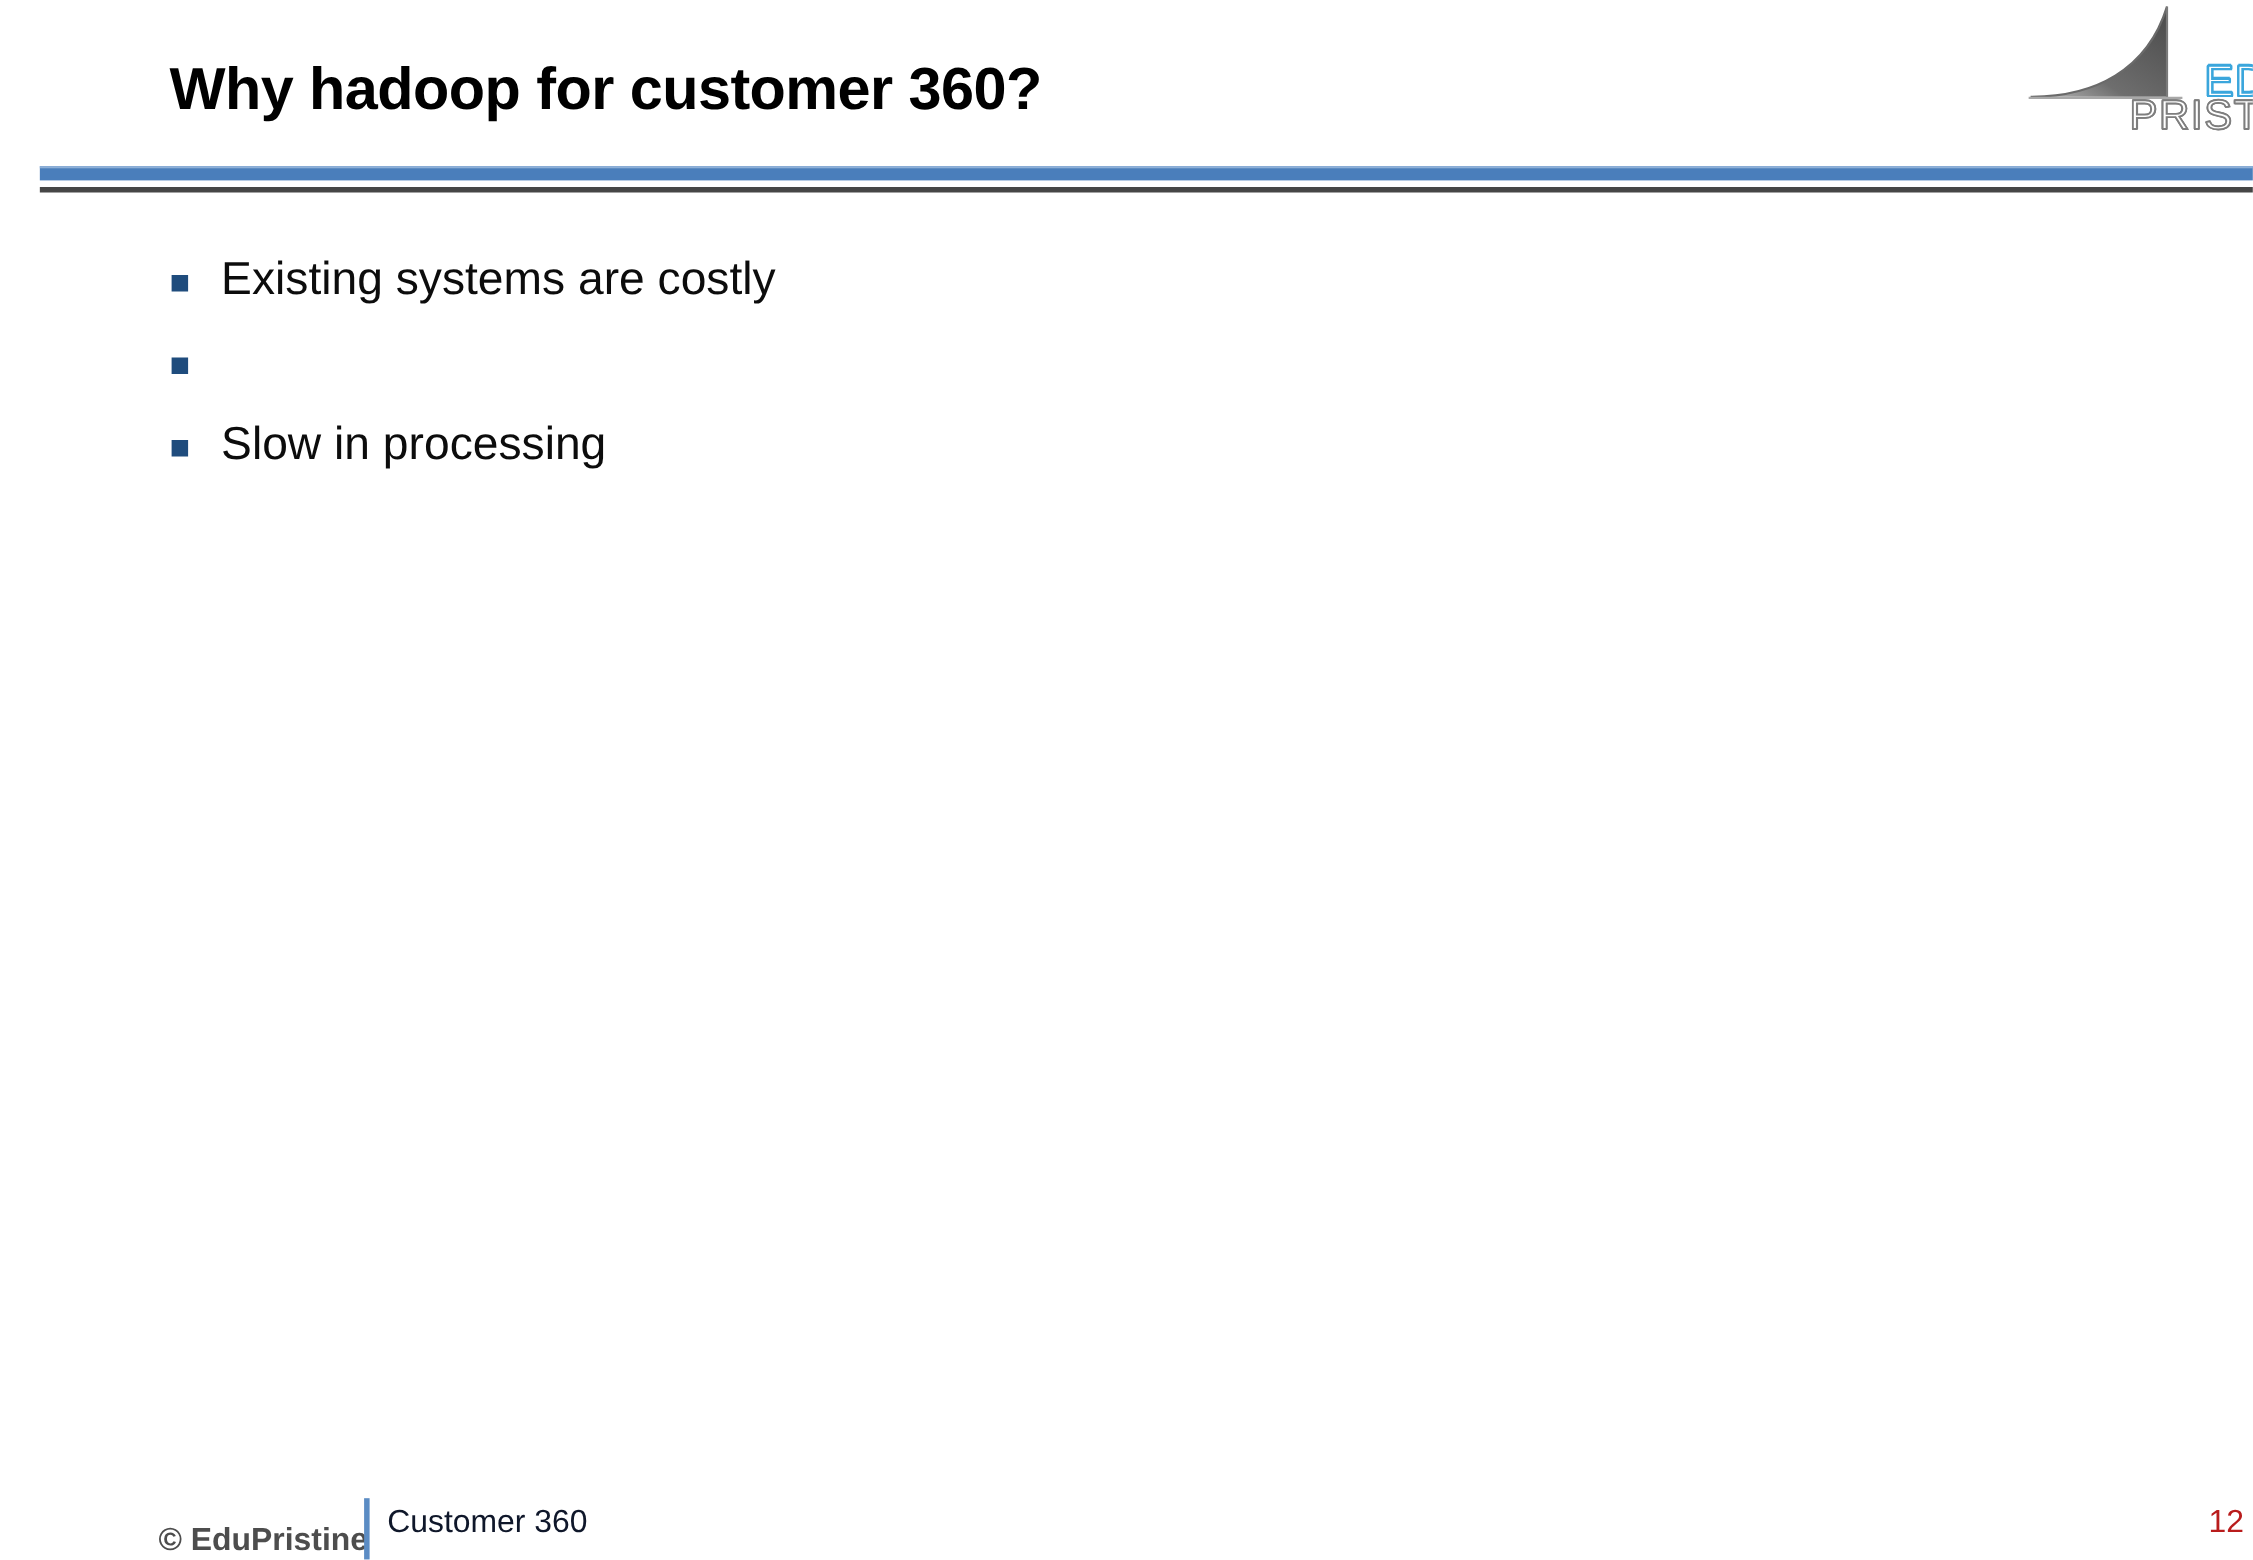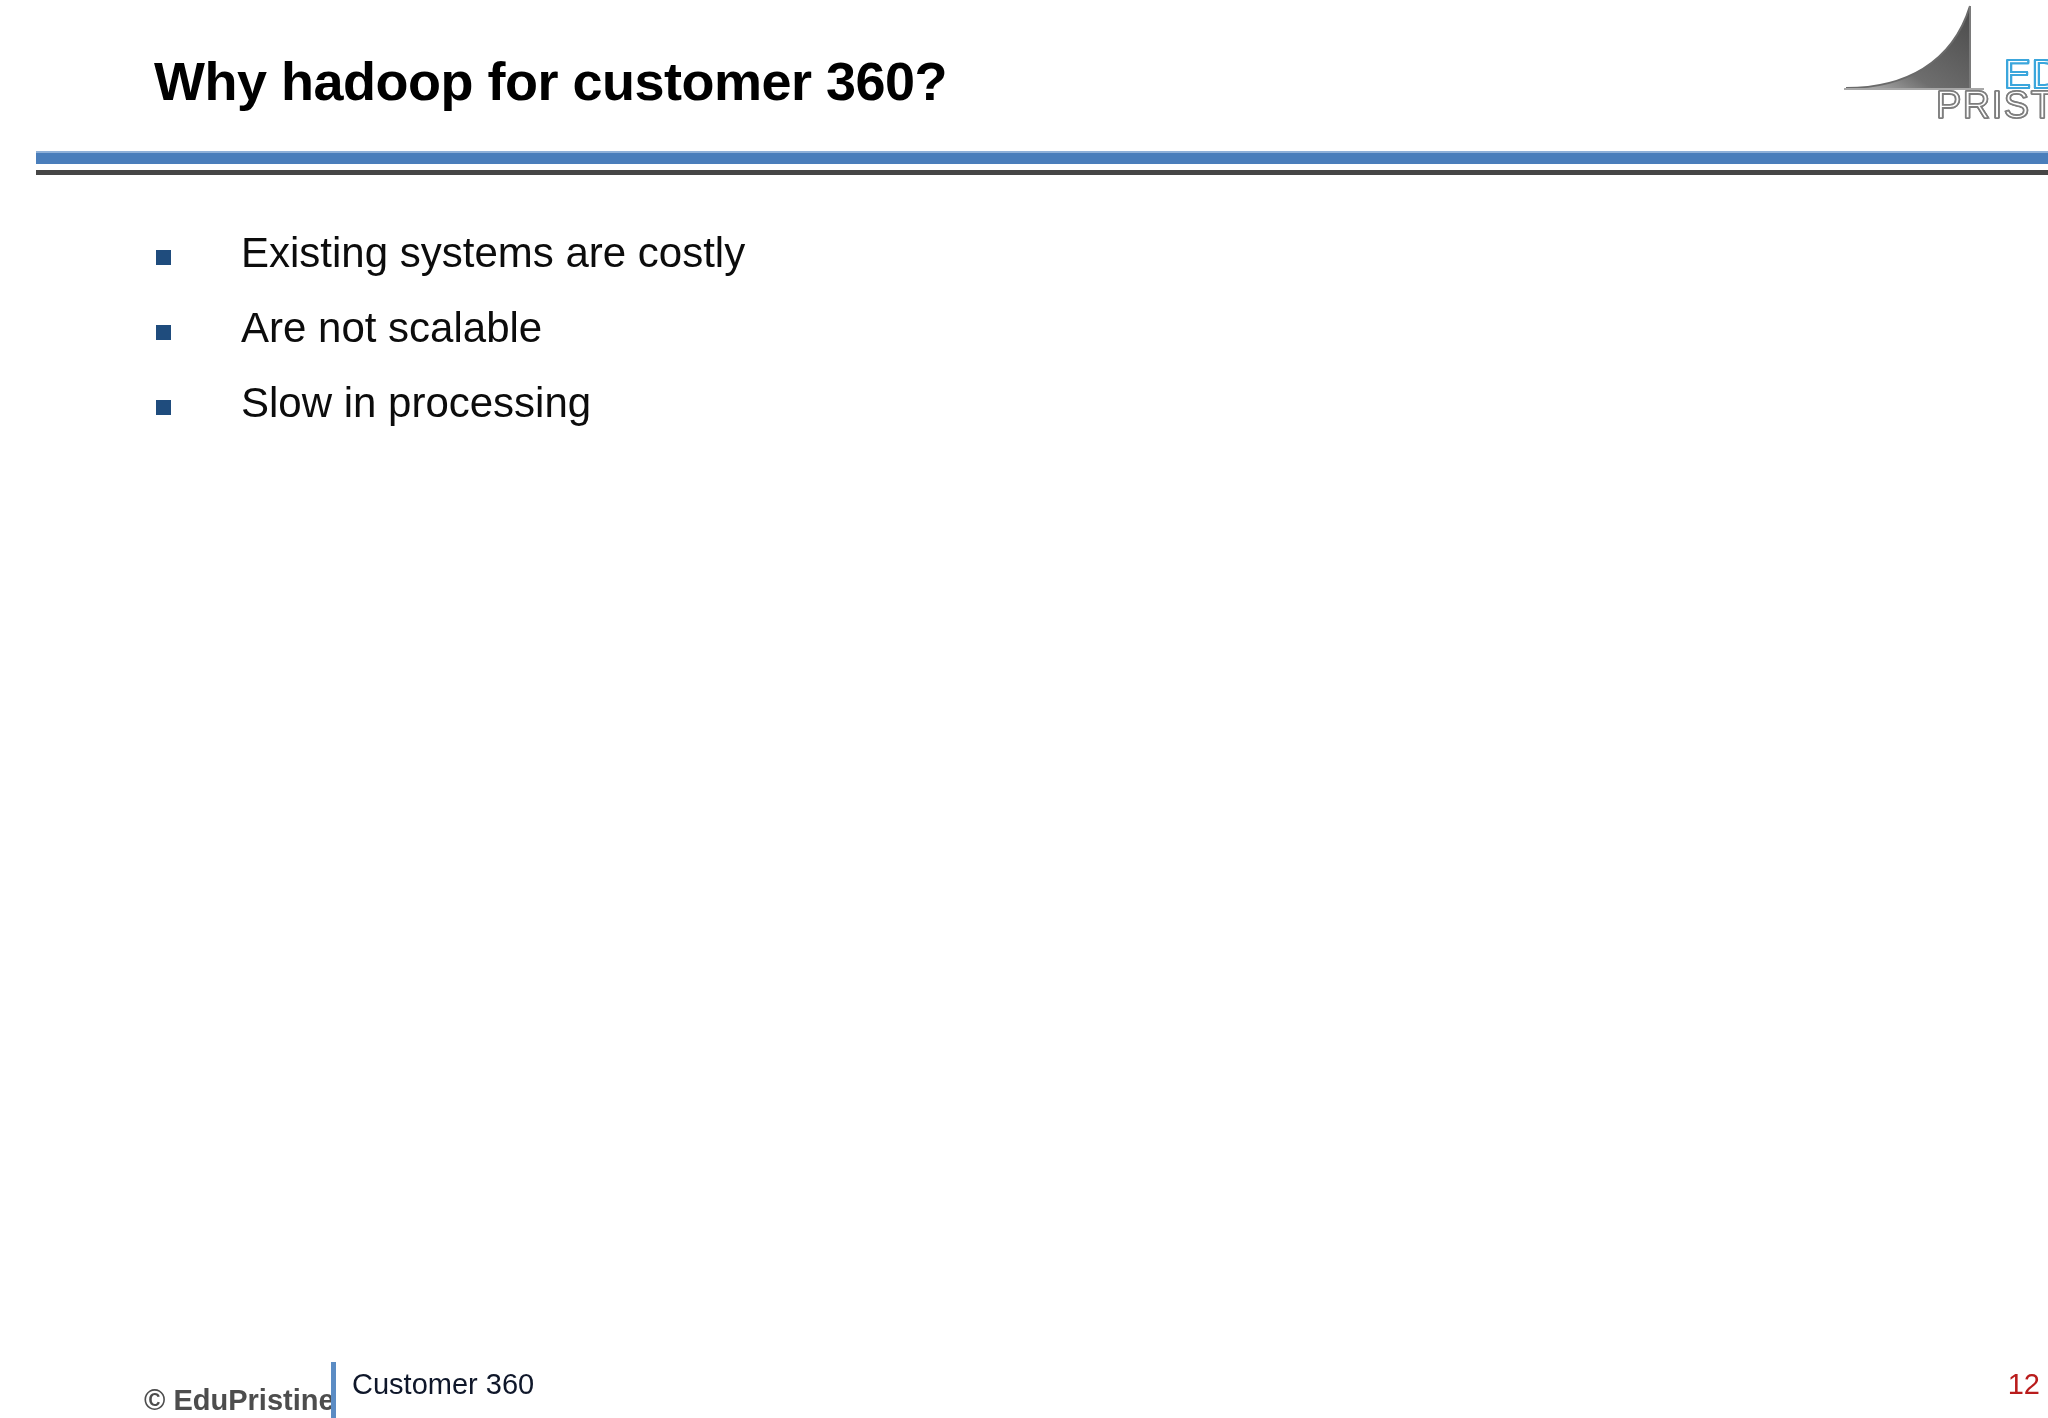--- a/index.html
+++ b/index.html
@@ -110,21 +110,20 @@
   .bullet-list {
     position: absolute;
     left: 120px;
     top: 232px;
     width: 1700px;
   }
   .bullet-row {
     display: flex;
     align-items: flex-start;
     height: 75px;
-    gap: 40px;
   }
   .bullet-marker {
     width: 15px;
     height: 15px;
     min-width: 15px;
     background: #1F4C7D;
     margin-top: 18px;
     margin-right: 30px;
   }
   .bullet-text {
@@ -212,21 +211,20 @@
     <div class="logo-pristine">PRISTINE</div>
   </div>
 
   <div class="bullet-list">
     <div class="bullet-row">
       <span class="bullet-marker"></span>
       <span class="bullet-text">Existing systems are costly</span>
     </div>
     <div class="bullet-row">
       <span class="bullet-marker"></span>
-      <span class="bullet-text">Are not scalable</span>
     </div>
     <div class="bullet-row">
       <span class="bullet-marker"></span>
       <span class="bullet-text">Slow in processing</span>
     </div>
   </div>
 
   <div class="footer">
     <div class="footer-copy">© EduPristine</div>
     <div class="footer-divider"></div>

